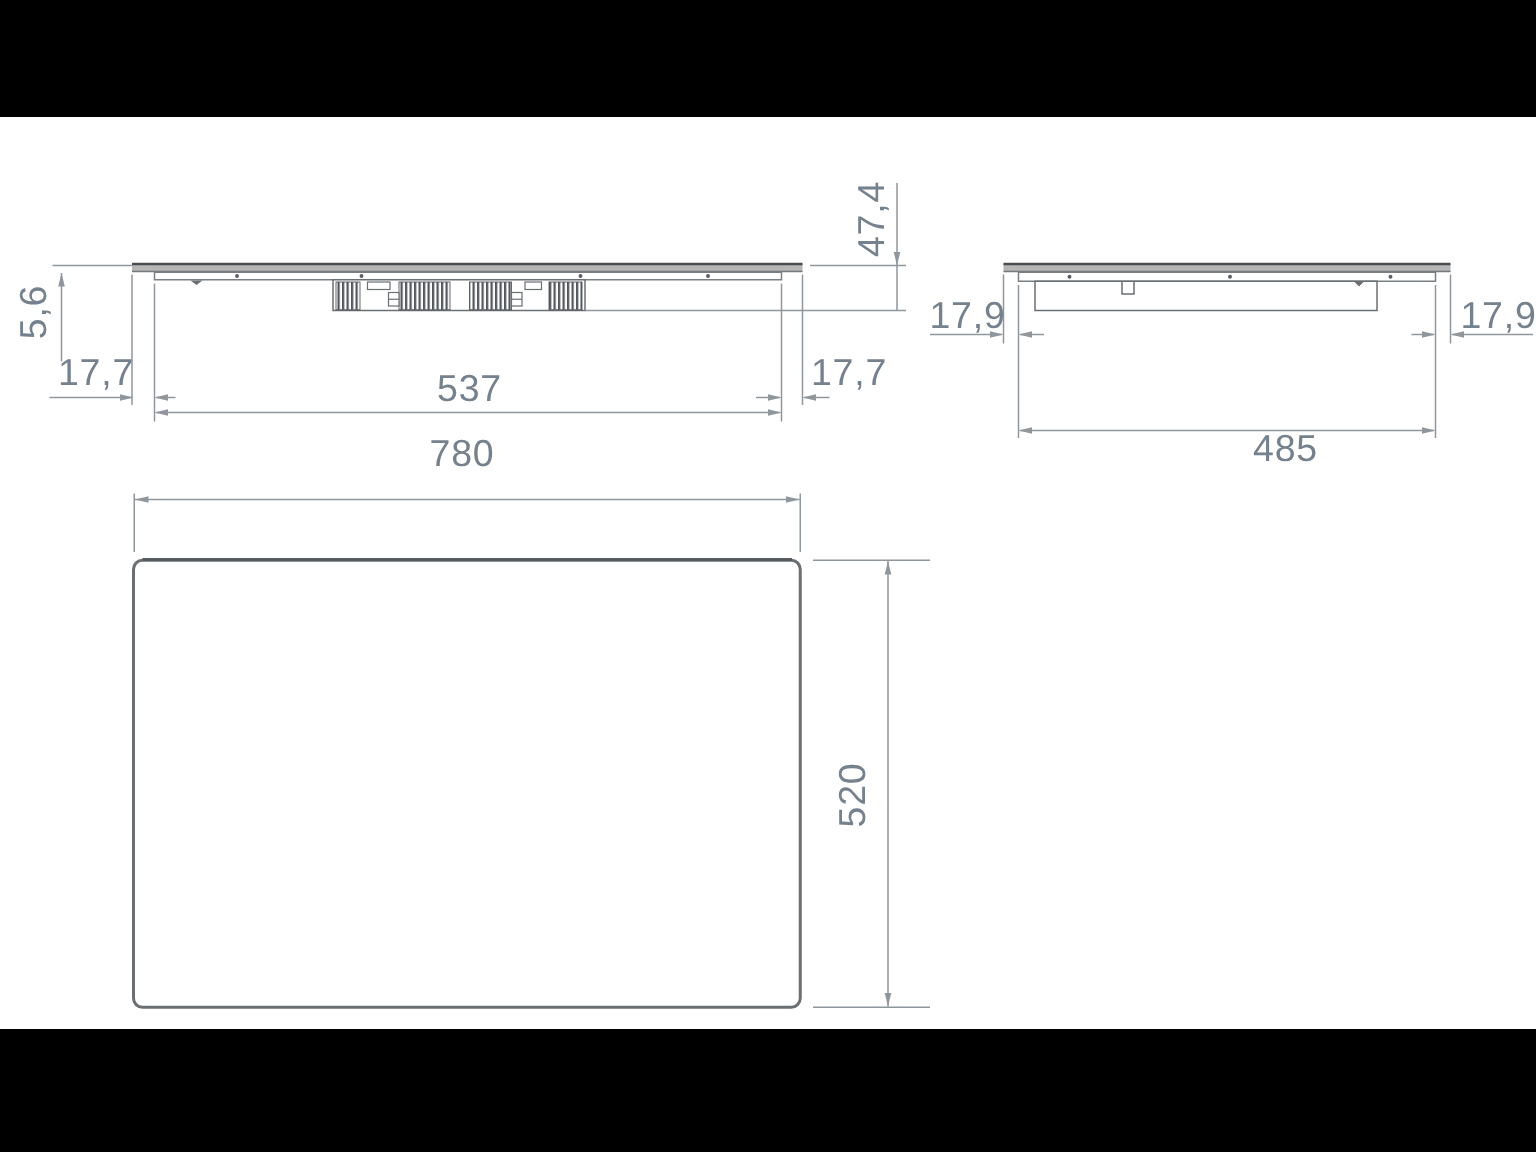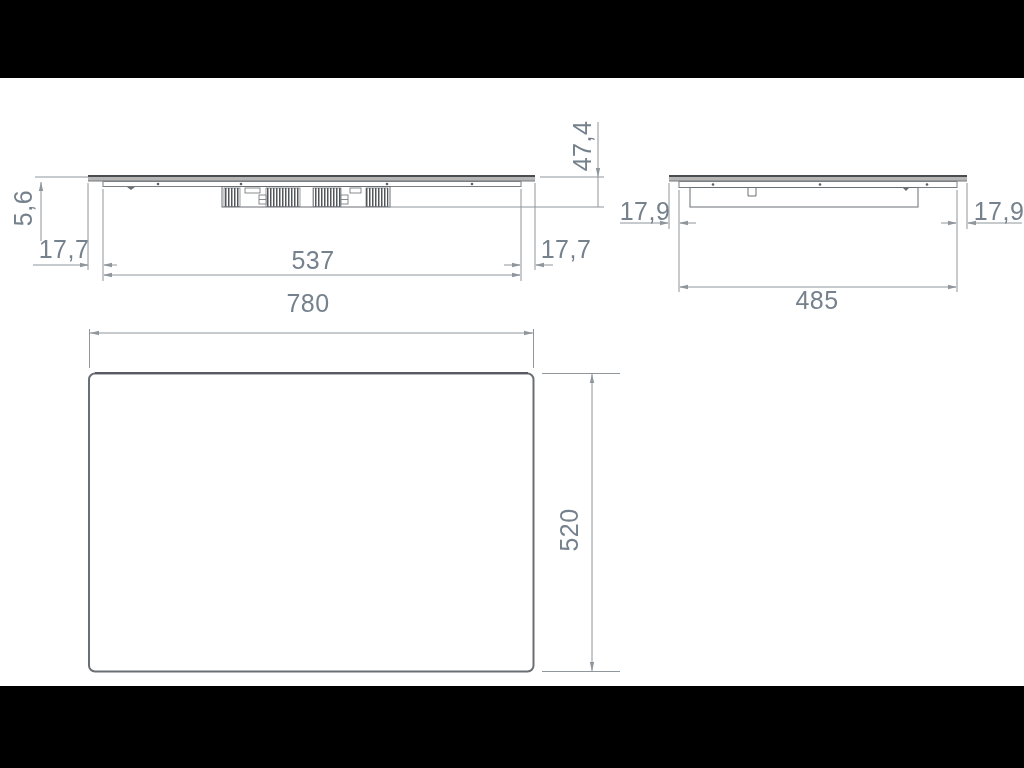--- a/index.html
+++ b/index.html
@@ -142,19 +142,19 @@
     </g>
   </svg>
 
   <div class="dim v" style="left:23px;top:208px;">5,6</div>
   <div class="dim" style="left:64px;top:249px;">17,7</div>
   <div class="dim" style="left:313px;top:260px;">537</div>
   <div class="dim" style="left:566px;top:249px;">17,7</div>
   <div class="dim v" style="left:582px;top:146px;">47,4</div>
 
   <div class="dim" style="left:645px;top:211px;">17,9</div>
-  <div class="dim" style="left:817px;top:300px;">485</div>
+  <div class="dim" style="left:857px;top:300px;">485</div>
   <div class="dim" style="left:999px;top:211px;">17,9</div>
 
   <div class="dim" style="left:308px;top:303px;">780</div>
   <div class="dim v" style="left:569px;top:530px;">520</div>
 
 </div>
 
 </body></html>

